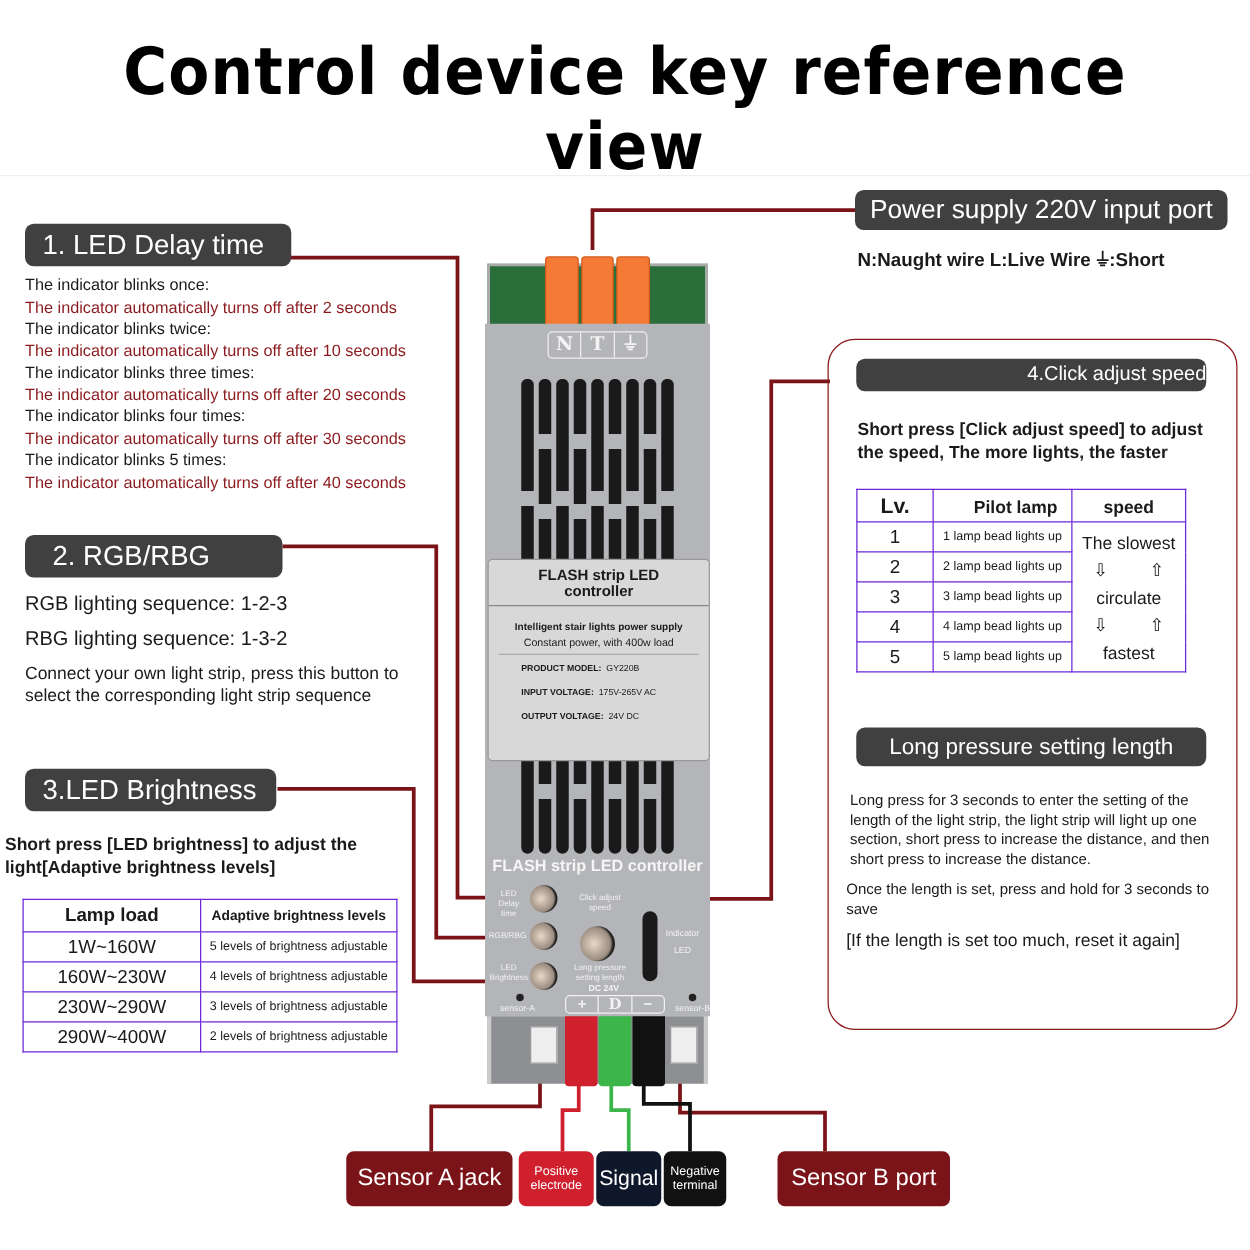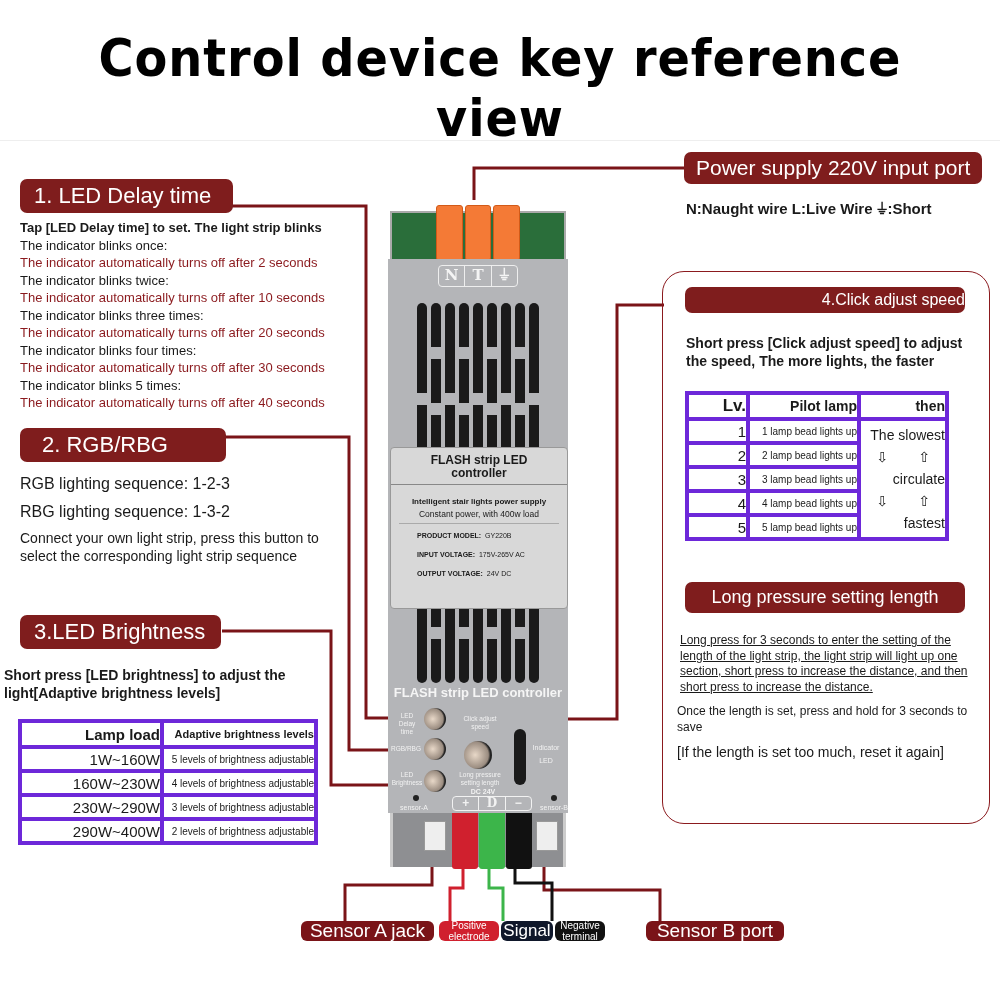--- a/index.html
+++ b/index.html
@@ -1,31 +1,31 @@
 <!DOCTYPE html>
 <html><head>
 <meta charset="utf-8">
 <style>
   * { box-sizing: border-box; margin: 0; padding: 0; }
   html, body { width: 1000px; height: 1000px; background: #fff; overflow: hidden; }
   body { position: relative; font-family: "Liberation Sans", "DejaVu Sans", sans-serif; color: #1a1a1a; }
   .abs { position: absolute; }
   .title { left: 0; top: 28px; width: 1000px; text-align: center; font-size: 52px; font-weight: bold; letter-spacing: 1px; color: #000; font-family: "DejaVu Sans", sans-serif; transform: scaleX(0.92); }
   .divider { left: 0; top: 140px; width: 1000px; height: 1px; background: #eee; }
-  .pill { background: #7f1d1d; color: #fff; border-radius: 7px; white-space: nowrap; }
+  .pill { background: #404040; color: #fff; border-radius: 7px; white-space: nowrap; }
   .lbl-big { font-size: 22px; padding: 4px 14px; }
   .txt { font-size: 13px; line-height: 17.5px; }
   .red { color: #8b1a1e; }
   .bold { font-weight: bold; }
   table { border-collapse: collapse; }
-  td, th { border: 4px solid #6d28d9; text-align: right; }
+  td, th { border: 1px solid #6d28d9; text-align: center; }
   .lines { left: 0; top: 0; width: 1000px; height: 1000px; pointer-events: none; }
   .device { left: 388px; top: 205px; width: 180px; height: 690px; }
   .panel { left: 662px; top: 271px; width: 328px; height: 553px; border: 1.5px solid #8b1a1e; border-radius: 22px; }
-  .bot { height: 20px; top: 921px; display: flex; align-items: center; justify-content: center; border-radius: 6px; color: #fff; text-align: center; margin-left: 24px; }
+  .bot { height: 44px; top: 921px; display: flex; align-items: center; justify-content: center; border-radius: 6px; color: #fff; text-align: center; }
 </style>
 </head>
 <body>
 
 <div class="abs title">Control device key reference view</div>
 <div class="abs divider"></div>
 
 <svg class="abs lines" viewBox="0 0 1000 1000">
   <g fill="none" stroke="#7a1418" stroke-width="3">
     <path d="M684 168 H474 V200"></path>
@@ -42,21 +42,20 @@
 </svg>
 
 <div class="abs pill" style="left:684px;top:152px;font-size:21px;padding:4px 12px;">Power supply 220V input port</div>
 <div class="abs bold" style="left:686px;top:200px;font-size:15px;">
   <span>N:Naught wire  L:Live Wire</span>
   <span>⏚</span><span>:Short</span>
 </div>
 
 <div class="abs pill lbl-big" style="left:20px;top:179px;width:213px;">1. LED Delay time</div>
 <div class="abs txt" style="left:20px;top:219px;width:340px;">
-  <div class="bold">Tap [LED Delay time] to set. The light strip blinks</div>
   <div>The indicator blinks once:</div>
   <div class="red">The indicator automatically turns off after 2 seconds</div>
   <div>The indicator blinks twice:</div>
   <div class="red">The indicator automatically turns off after 10 seconds</div>
   <div>The indicator blinks three times:</div>
   <div class="red">The indicator automatically turns off after 20 seconds</div>
   <div>The indicator blinks four times:</div>
   <div class="red">The indicator automatically turns off after 30 seconds</div>
   <div>The indicator blinks 5 times:</div>
   <div class="red">The indicator automatically turns off after 40 seconds</div>
@@ -97,21 +96,21 @@
   </table>
 
 <div class="abs panel"></div>
 <div class="abs pill" style="left:685px;top:287px;width:280px;text-align:right;font-size:16px;padding:4px 0;">4.Click adjust speed</div>
 <div class="abs bold" style="left:686px;top:334px;width:290px;font-size:14px;line-height:18px;">Short press [Click adjust speed] to adjust the speed, The more lights, the faster</div>
 <table class="abs" style="left:685px;top:391px;width:264px;font-size:10px;">
   <tbody>
       <tr style="height:26px;">
     <th style="width:61px;font-size:17px;">Lv.</th>
     <th style="width:111px;font-size:14px;padding-left:21px;">Pilot lamp</th>
-    <th style="font-size:14px;">then</th>
+    <th style="font-size:14px;">speed</th>
   </tr>
   <tr style="height:24px;">
     <td style="font-size:15px;">1</td>
     <td>1 lamp bead lights up</td>
     <td rowspan="5" style="font-size:14px;line-height:22px;">
       <div>The slowest</div>
       <div style="display:flex;justify-content:space-around;">
             <span>⇩</span>
             <span>⇧</span>
           </div>
@@ -136,21 +135,21 @@
         <td>4 lamp bead lights up</td>
       </tr>
   <tr style="height:24px;">
         <td style="font-size:15px;">5</td>
         <td>5 lamp bead lights up</td>
       </tr>
 </tbody>
   </table>
 
 <div class="abs pill" style="left:685px;top:582px;width:280px;text-align:center;font-size:18px;padding:5px 0;">Long pressure setting length</div>
-<div class="abs" style="left:680px;top:633px;width:300px;font-size:12px;line-height:15.5px;text-decoration:underline;">Long press for 3 seconds to enter the setting of the length of the light strip, the light strip will light up one section, short press to increase the distance, and then short press to increase the distance.</div>
+<div class="abs" style="left:680px;top:633px;width:300px;font-size:12px;line-height:15.5px;">Long press for 3 seconds to enter the setting of the length of the light strip, the light strip will light up one section, short press to increase the distance, and then short press to increase the distance.</div>
 <div class="abs" style="left:677px;top:704px;width:300px;font-size:12px;line-height:15.5px;">Once the length is set, press and hold for 3 seconds to save</div>
 <div class="abs" style="left:677px;top:744px;width:310px;font-size:14px;">[If the length is set too much, reset it again]</div>
 
 <div class="abs device">
 
   <div class="abs" style="left:2px;top:6px;width:176px;height:50px;background:#2a6e3a;border:2px solid #aaa;border-bottom:none;"></div>
   <div class="abs" style="left:48px;top:0;width:84px;height:56px;display:flex;gap:2px;">
     <div style="flex:1;background:#f47a36;border-radius:3px;border:1px solid #d25a18;"></div>
     <div style="flex:1;background:#f47a36;border-radius:3px;border:1px solid #d25a18;"></div>
     <div style="flex:1;background:#f47a36;border-radius:3px;border:1px solid #d25a18;"></div>

